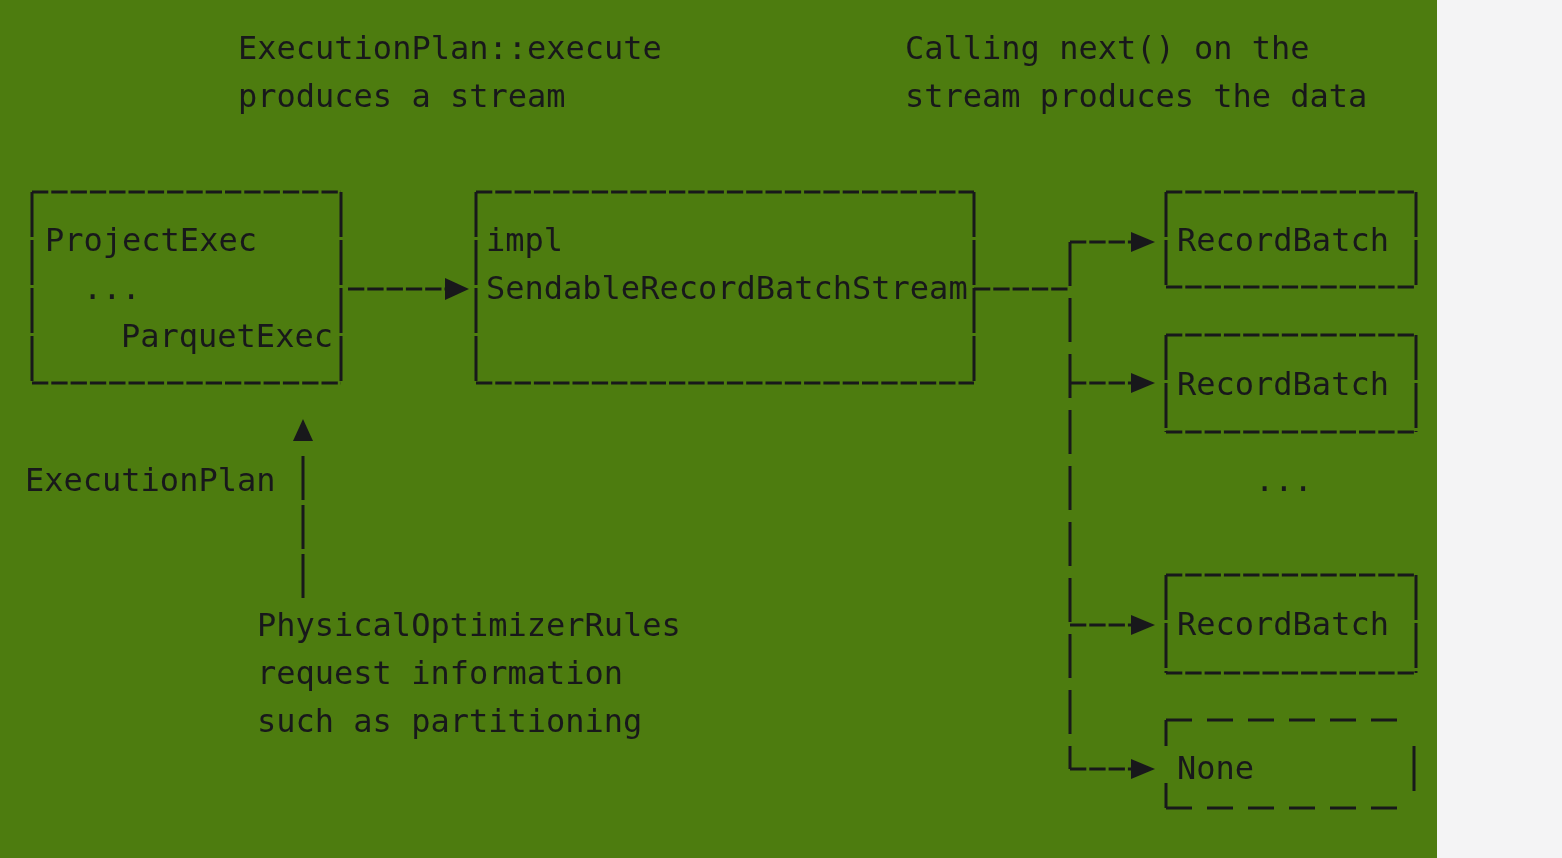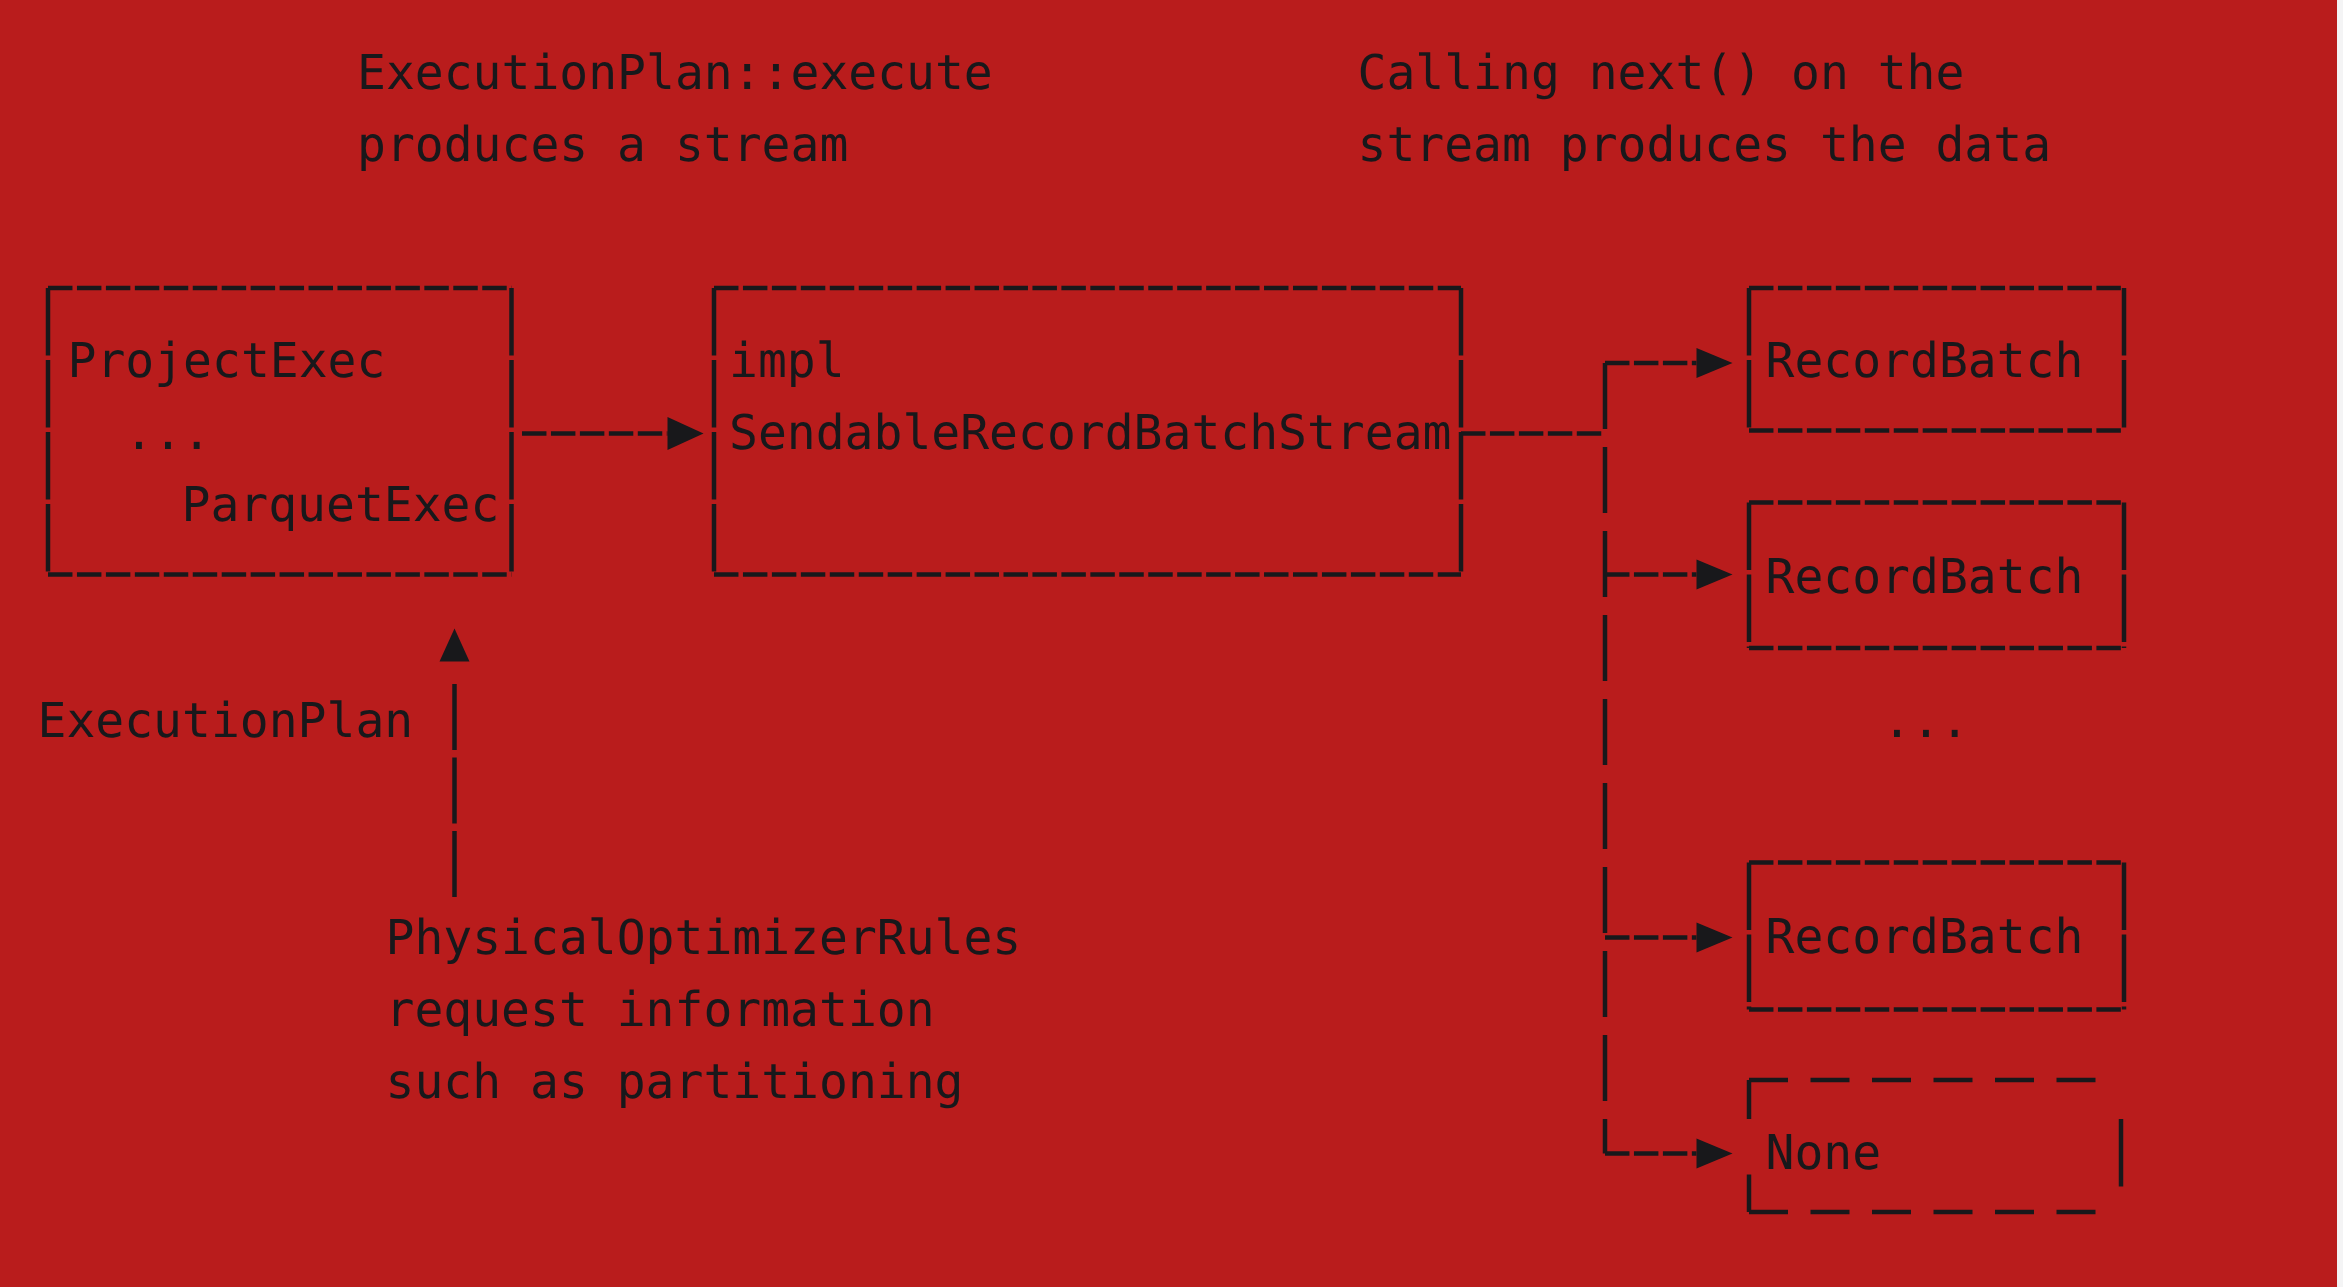--- a/index.html
+++ b/index.html
@@ -2,23 +2,23 @@
 <html><head>
 <meta charset="utf-8">
 <style>
   html, body {
     margin: 0;
     padding: 0;
     background: #f4f4f5;
   }
   .canvas {
     position: relative;
-    width: 1558px;
+    width: 1437px;
     height: 858px;
-    background: #b91c1c;
+    background: #4d7c0f;
     overflow: hidden;
     font-family: "DejaVu Sans Mono", "Liberation Mono", monospace;
   }
   svg.diagram {
     display: block;
     width: 1562px;
     height: 858px;
   }
   svg.diagram text {
     font-family: "DejaVu Sans Mono", "Liberation Mono", monospace;

